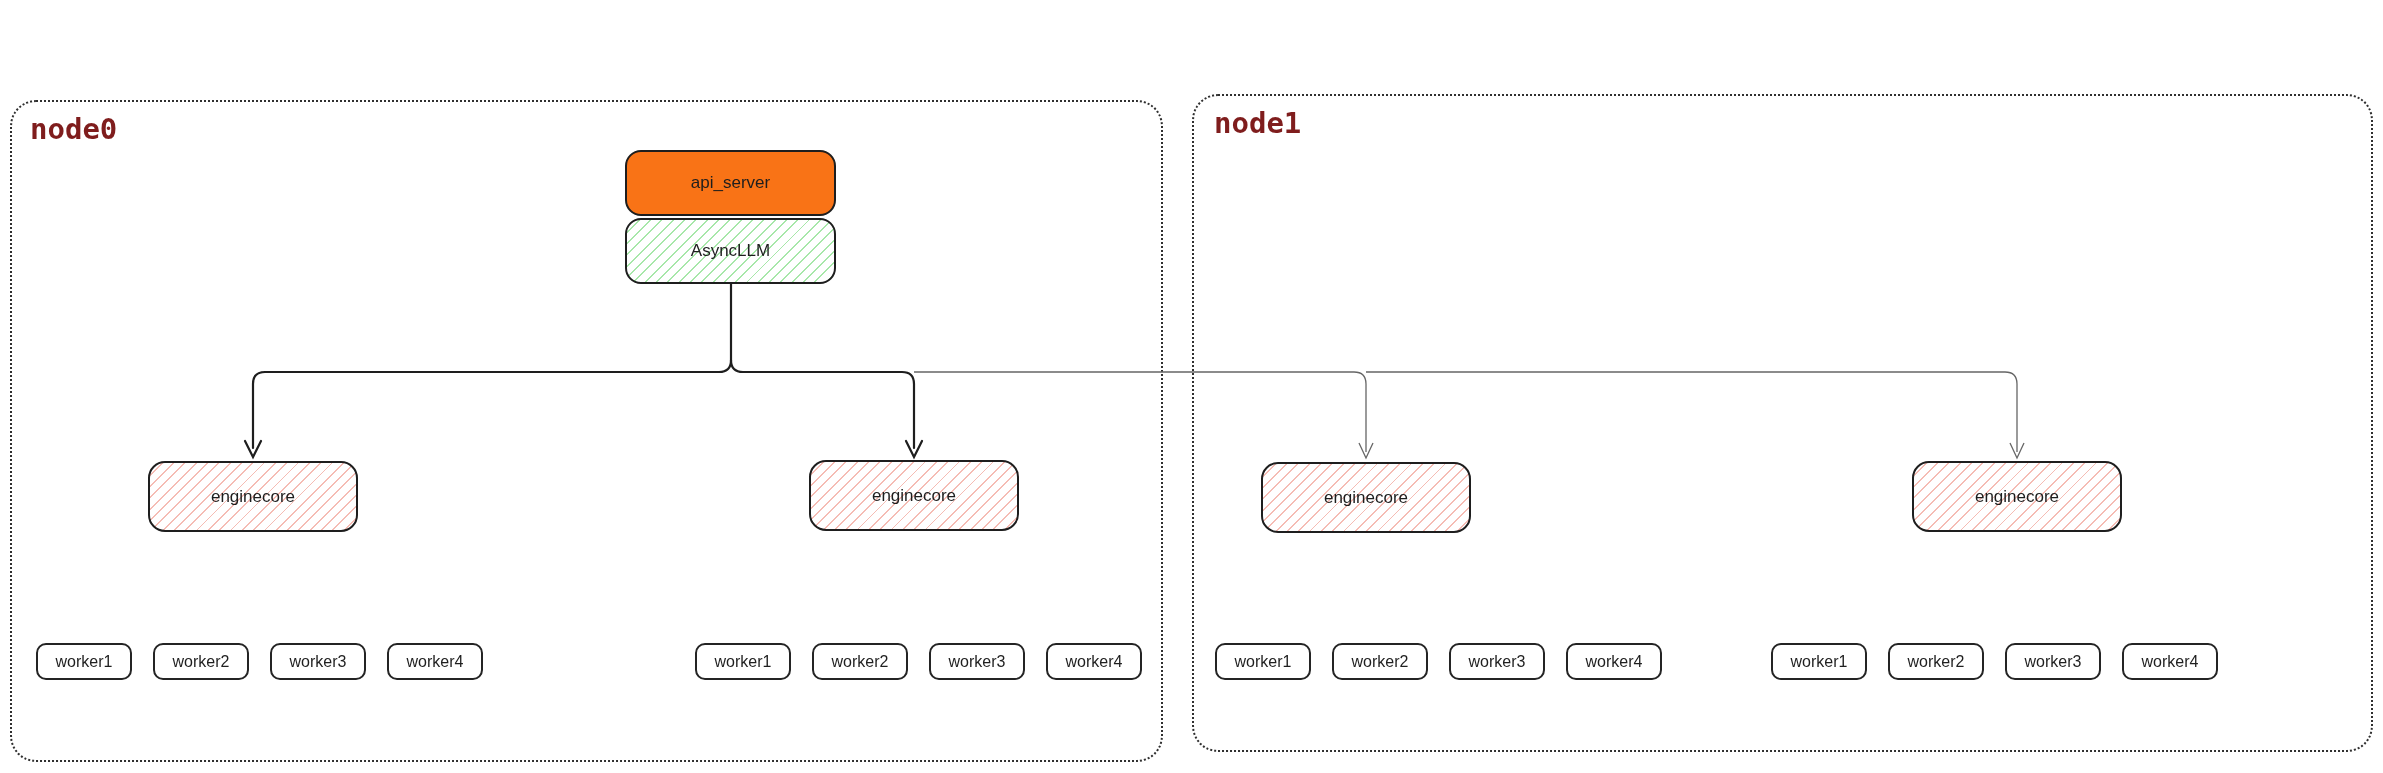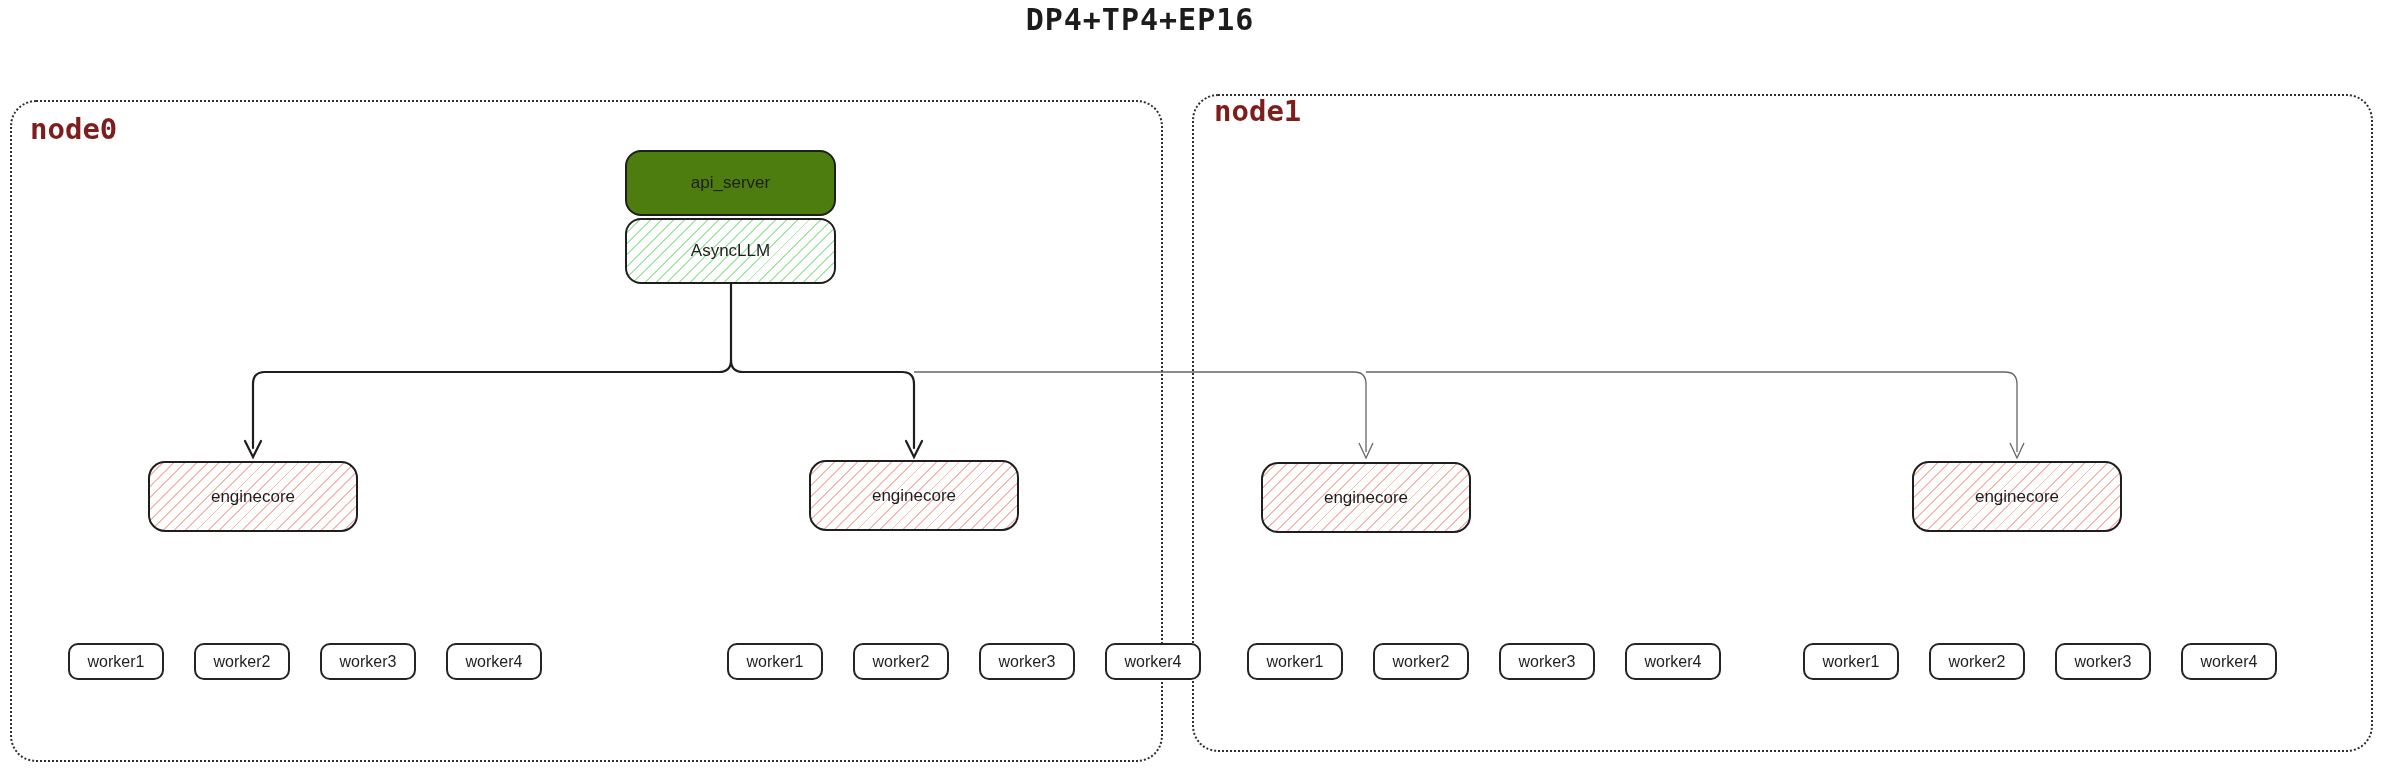--- a/index.html
+++ b/index.html
@@ -26,28 +26,28 @@
     box-sizing:border-box;
   }
   #node0{left:10px;top:100px;width:1153px;height:662px;}
   #node1{left:1192px;top:94px;width:1181px;height:658px;}
   .node-label{
     position:absolute;
     font-family:"DejaVu Sans Mono",monospace;
     font-size:29px;font-weight:bold;color:#7f1d1d;
   }
   #node0-label{left:30px;top:112px;}
-  #node1-label{left:1214px;top:94px;}
+  #node1-label{left:1214px;top:106px;}
 
   .round-box{
     position:absolute;
     box-sizing:border-box;
     border:2.2px solid #1e1e1e;
     display:flex;align-items:center;justify-content:center;
-    background:#4d7c0f;
+    background:#f97316;
     z-index:2;
   }
   .stack-box{
     width:211px;height:66px;border-radius:16px;
     font-size:17px;
   }
   #api-server{left:625px;top:150px;}
   #async-llm{left:625px;top:218px;text-align:center;}
   .engine-box{
     width:210px;height:71px;border-radius:17px;
@@ -63,23 +63,22 @@
     background-color:#fff;
     background-image:repeating-linear-gradient(135deg,#a7e7a9 0,#a7e7a9 1.4px,transparent 1.4px,transparent 8px);
   }
   .hatch-red{
     background-color:#fff;
     background-image:repeating-linear-gradient(135deg,#f5bcb4 0,#f5bcb4 1.3px,transparent 1.3px,transparent 8px);
   }
 
   .worker-row{
     position:absolute;top:643px;
-    display:flex;gap:30px;
+    display:flex;gap:21px;
     z-index:2;
-    margin-left:32px;
   }
   #worker-row-0{left:36px;}
   #worker-row-1{left:695px;}
   #worker-row-2{left:1215px;}
   #worker-row-3{left:1771px;}
   .worker{
     box-sizing:border-box;
     width:96px;height:37px;
     border:2px solid #242424;border-radius:10px;
     background:#fff;
@@ -89,21 +88,20 @@
   .connectors{
     position:absolute;left:0;top:0;z-index:1;
     pointer-events:none;
   }
 </style>
 </head>
 <body>
 
 <div class="canvas">
 
-  <div class="diagram-title">DP4+TP4+EP16</div>
 
   <div class="node-box" id="node0"></div>
   <div class="node-box" id="node1"></div>
   <div class="node-label" id="node0-label">node0</div>
   <div class="node-label" id="node1-label">node1</div>
 
   <svg class="connectors" width="2383" height="773" viewBox="0 0 2383 773">
 
     <path d="M 731 284 L 731 360 Q 731 372 719 372 L 265 372 Q 253 372 253 384 L 253 448" fill="none" stroke="#1e1e1e" stroke-width="2.2" stroke-linecap="round"></path>
     <path d="M 245 441 L 253 457 L 261 441" fill="none" stroke="#1e1e1e" stroke-width="2.2" stroke-linecap="round"></path>

